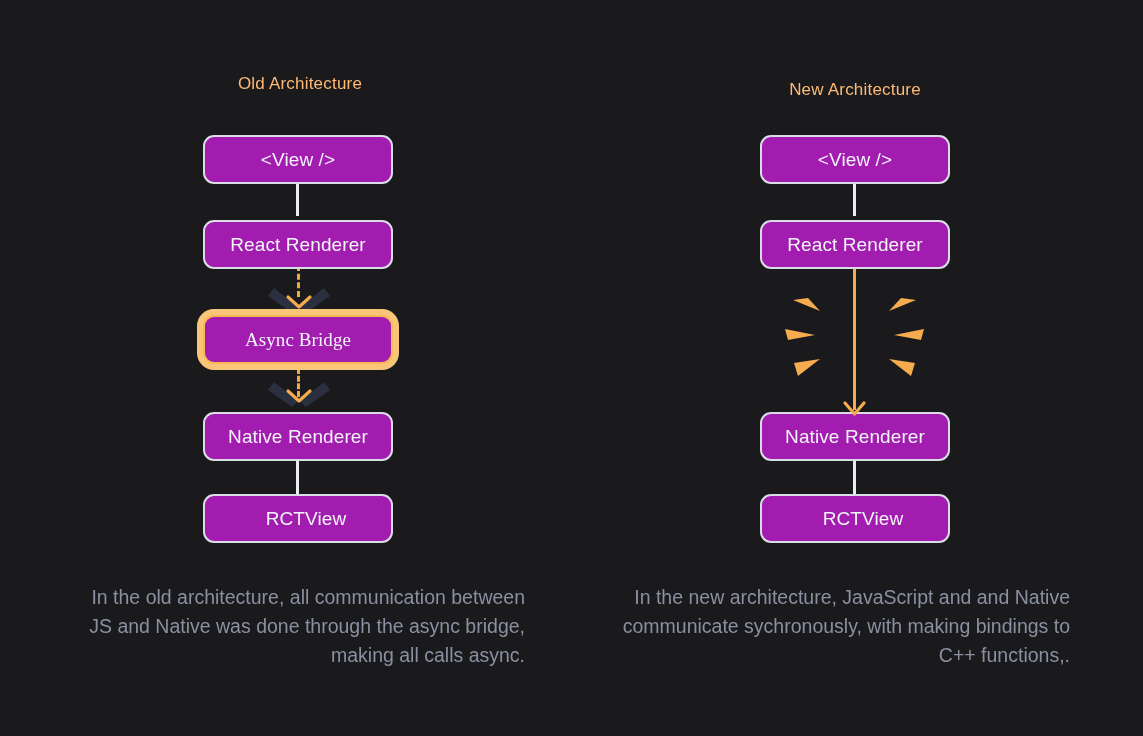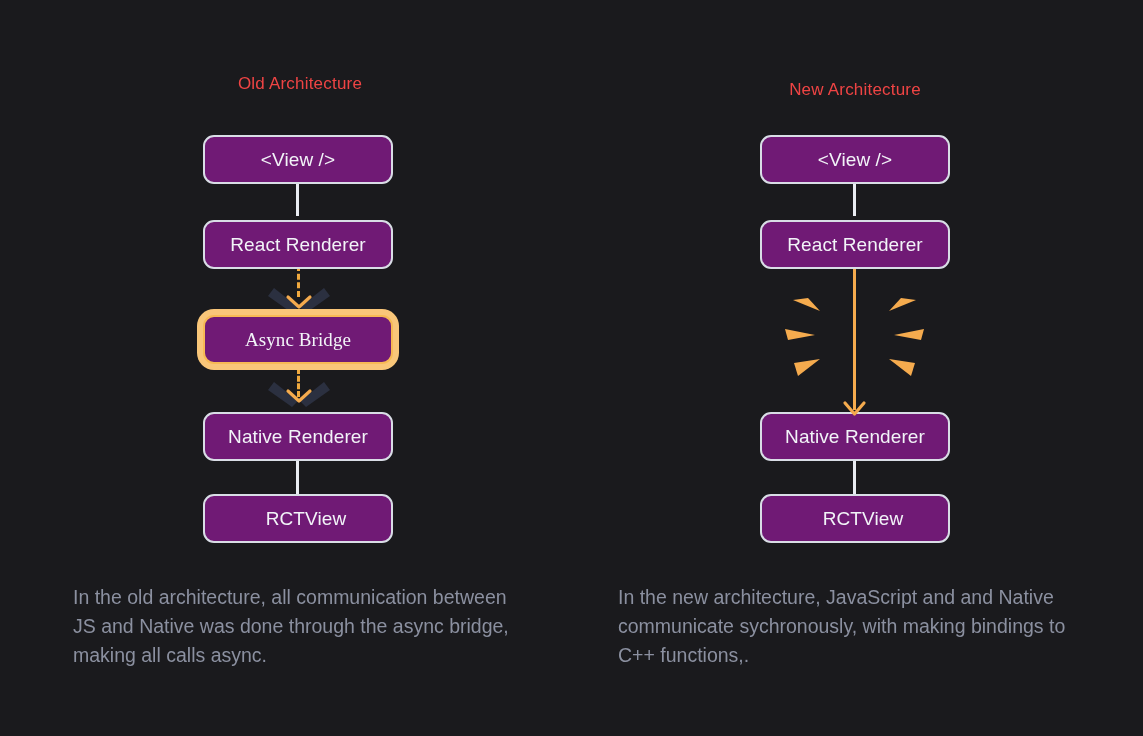--- a/index.html
+++ b/index.html
@@ -20,33 +20,33 @@
     left: 0; top: 0;
     width: 1143px;
     height: 736px;
     background: #1a1a1d;
   }
 
   
   .col-title {
     position: absolute;
     text-align: center;
-    color: #ef4444;
+    color: #fdba74;
     font-size: 17px;
     letter-spacing: 0.2px;
     white-space: nowrap;
   }
   #title-old { left: 140px; top: 74px; width: 320px; }
   #title-new { left: 695px; top: 80px; width: 320px; }
 
   
   .node {
     position: absolute;
     box-sizing: border-box;
-    background: #701a75;
+    background: #a21caf;
     border: 2px solid #d9dde6;
     border-radius: 11px;
     color: #f2f4f8;
     font-size: 19px;
     display: flex;
     align-items: center;
     justify-content: center;
     letter-spacing: 0.1px;
     z-index: 4;
   }
@@ -95,21 +95,21 @@
     left: 0; top: 0;
     width: 1143px;
     height: 736px;
     z-index: 5;
     pointer-events: none;
   }
 
   
   .caption {
     position: absolute;
-    text-align: left;
+    text-align: right;
     color: #8b90a0;
     font-size: 19.5px;
     line-height: 29px;
   }
   #caption-old { left: 73px; top: 583px; width: 452px; }
   #caption-new { left: 618px; top: 583px; width: 452px; }
 </style>
 </head>
 <body style="background: rgb(26, 26, 29);">
 

